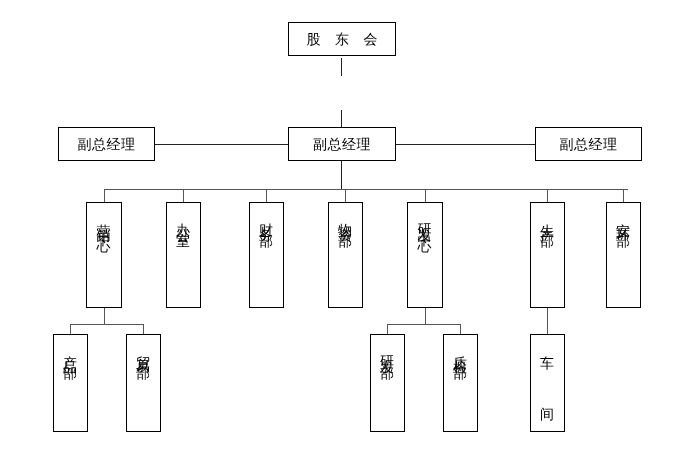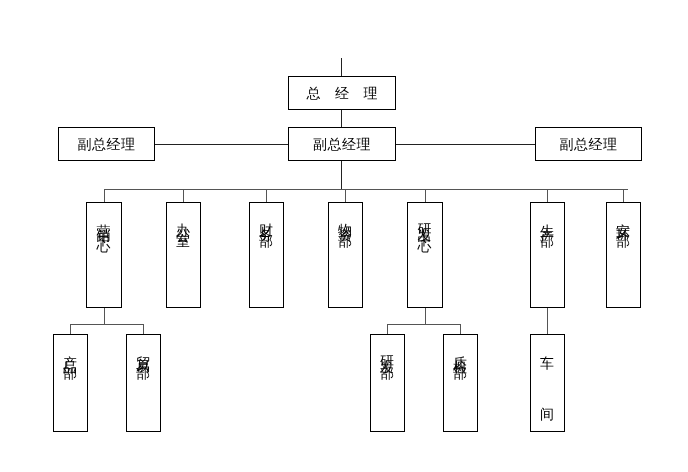--- a/index.html
+++ b/index.html
@@ -105,24 +105,24 @@
   <div class="line v" style="left:70px; top:324px; height:10px;"></div>
   <div class="line v" style="left:143px; top:324px; height:10px;"></div>
 
   <div class="line v" style="left:425px; top:308px; height:16px;"></div>
   <div class="line h" style="left:387px; top:324px; width:74px;"></div>
   <div class="line v" style="left:387px; top:324px; height:10px;"></div>
   <div class="line v" style="left:460px; top:324px; height:10px;"></div>
 
   <div class="line v" style="left:547px; top:308px; height:26px;"></div>
 
+  <div class="node horiz spaced" style="left:288px; top:22px; width:108px;">
+    <span class="label">股 东 会</span>
+  </div>
 
-  <div class="node horiz spaced" style="left:288px; top:76px; width:108px;">
-    <span class="label">总 经 理</span>
-  </div>
 
   <div class="node horiz" style="left:58px; top:127px; width:97px;">
     <span class="label">副总经理</span>
   </div>
 
   <div class="node horiz" style="left:288px; top:127px; width:108px;">
     <span class="label">副总经理</span>
   </div>
 
   <div class="node horiz" style="left:535px; top:127px; width:107px;">

